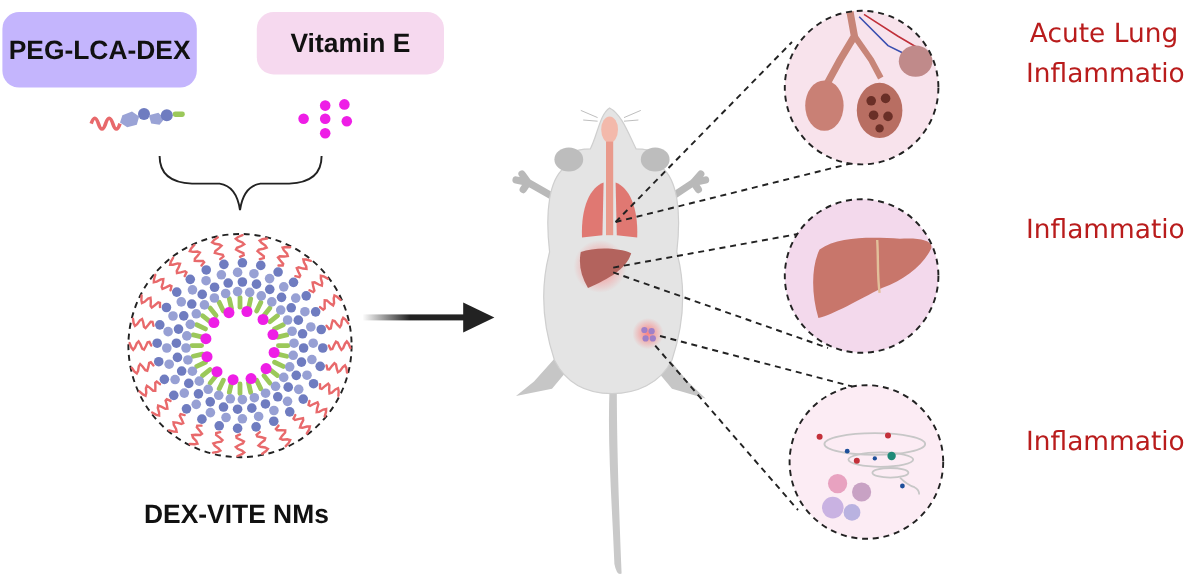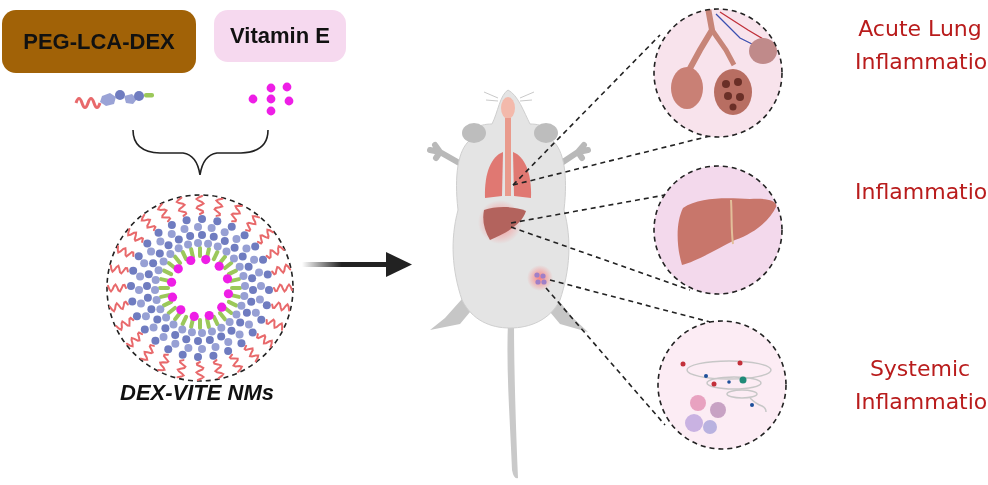--- a/index.html
+++ b/index.html
@@ -1,23 +1,23 @@
 <!DOCTYPE html>
 <html><head>
   <meta charset="utf-8">
   <style>
     html, body { margin: 0; padding: 0; background: #ffffff; }
     body { width: 988px; height: 485px; position: relative; overflow: hidden;
            font-family: "Liberation Sans", "DejaVu Sans", sans-serif; }
     .label-box { position: absolute; display: flex; align-items: center; justify-content: center;
                  font-weight: bold; font-size: 22px; color: #111; border-radius: 14px; }
-    #peg-box { left: 2px; top: 10px; width: 194px; height: 63px; background: #a16207; }
-    #vite-box { left: 214px; top: 10px; width: 132px; height: 52px; background: #f6d9ef; }
+    #peg-box { left: 2px; top: 10px; width: 162px; height: 63px; background: #c4b5fd; }
+    #vite-box { left: 214px; top: 10px; width: 156px; height: 52px; background: #f6d9ef; }
     .caption { position: absolute; font-weight: bold; font-size: 22px; color: #111; }
-    #nm-caption { left: 120px; top: 380px; font-style: italic; }
+    #nm-caption { left: 120px; top: 416px; }
     .organ-label { position: absolute; width: 130px; text-align: center; font-size: 22px;
                    line-height: 33px; color: #b91c1c; font-family: "DejaVu Sans", sans-serif; font-weight: normal; }
     #lbl-lung { left: 855px; top: 12px; }
     #lbl-liver { left: 855px; top: 175px; }
     #lbl-sys { left: 855px; top: 352px; }
     svg#scene { position: absolute; left: 0; top: 0; }
   </style>
 </head>
 <body>
 
@@ -415,15 +415,14 @@
 <div class="caption" id="nm-caption">DEX-VITE NMs</div>
 
 <div class="organ-label" id="lbl-lung">
   <div>Acute Lung</div>
   <div>Inflammation</div>
 </div>
 <div class="organ-label" id="lbl-liver">
   <div>Inflammation</div>
 </div>
 <div class="organ-label" id="lbl-sys">
-  <div>Systemic</div>
   <div>Inflammation</div>
 </div>
 
 </body></html>

